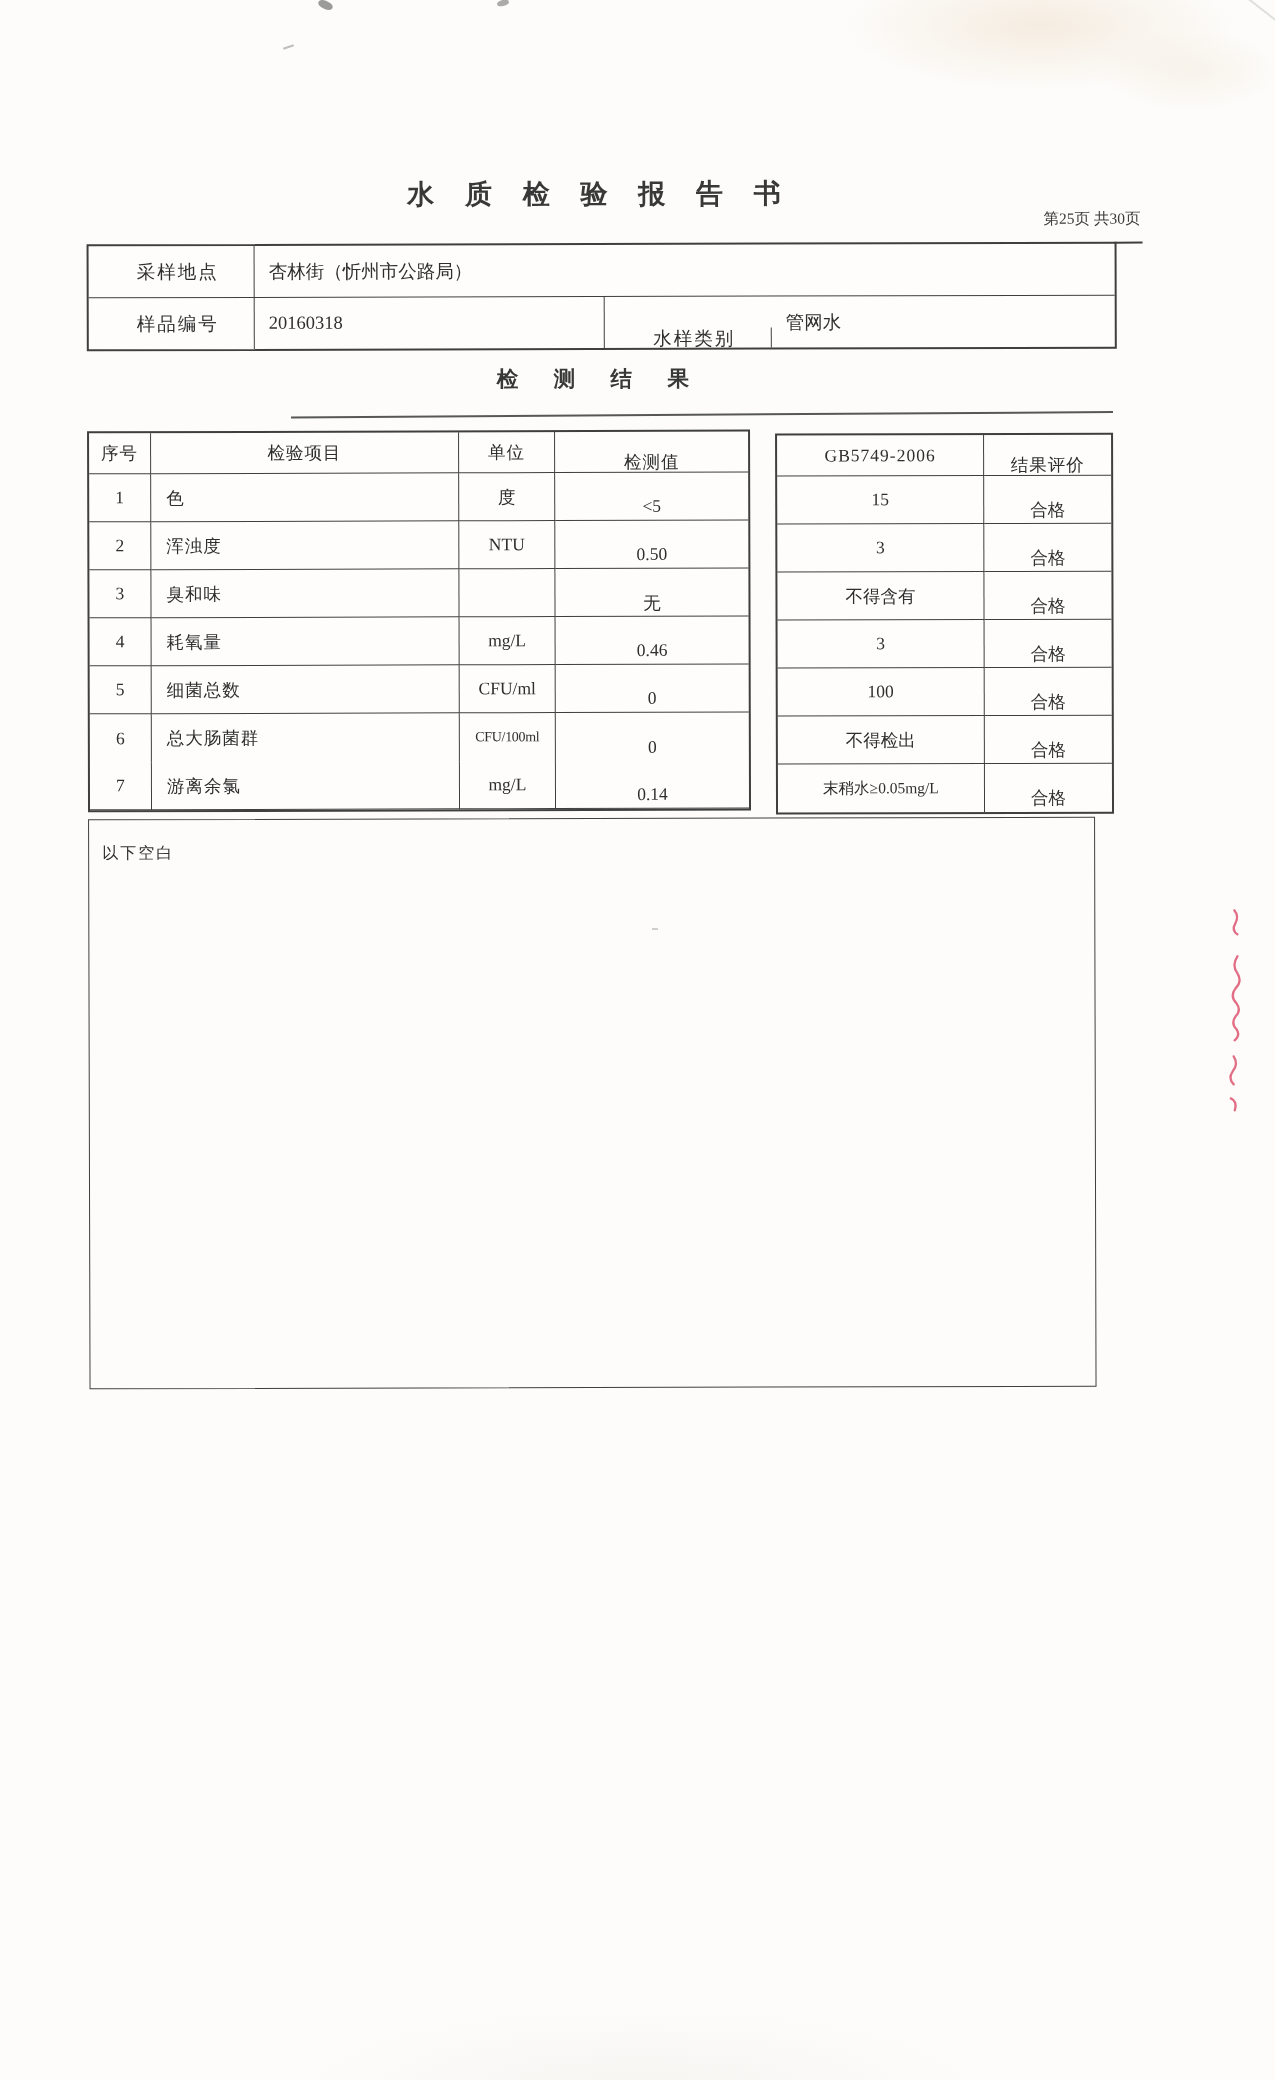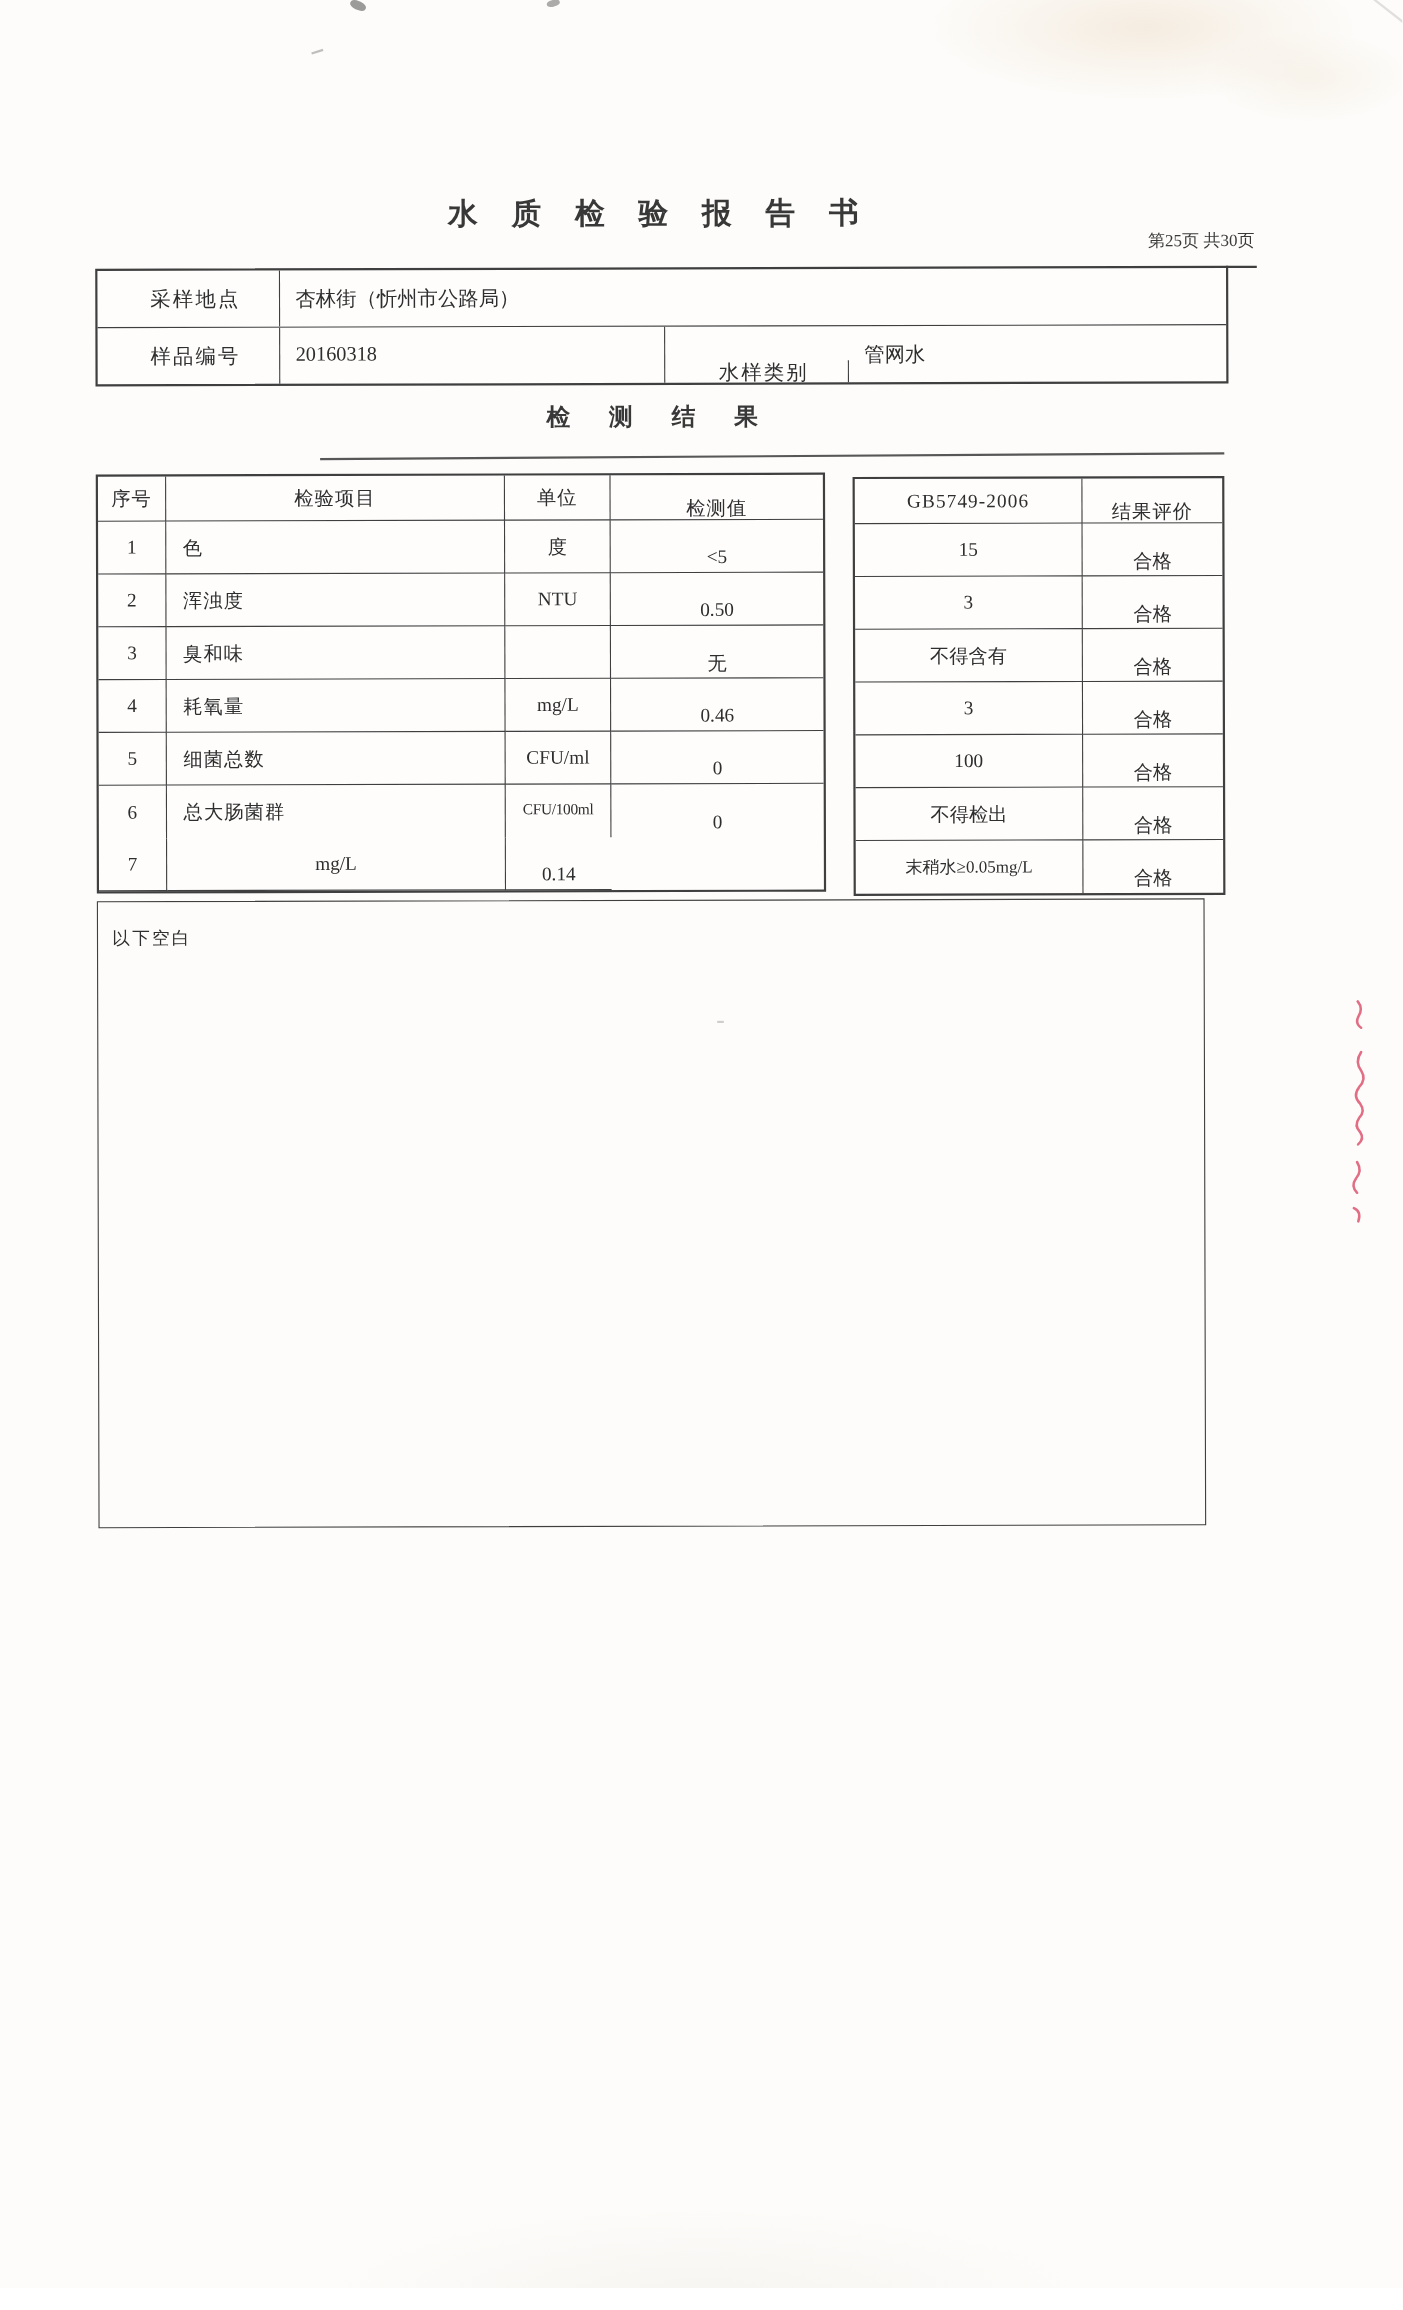--- a/index.html
+++ b/index.html
@@ -148,20 +148,21 @@
       <div class="c item">细菌总数</div>
       <div class="c">CFU/ml</div>
       <div class="c lc">0</div>
 
       <div class="c lr">6</div>
       <div class="c item lr">总大肠菌群</div>
       <div class="c cond lr">CFU/100ml</div>
       <div class="c lc lr">0</div>
 
       <div class="c lr" style="border-bottom:1px solid #3f3f3f">7</div>
+      <div class="c item" style="border-bottom:1px solid #3f3f3f">游离余氯</div>
       <div class="c" style="border-bottom:1px solid #3f3f3f">mg/L</div>
       <div class="c lc" style="border-bottom:1px solid #3f3f3f">0.14</div>
     </div>
 
     <div class="rt rt-right">
       <div class="c hd">GB5749-2006</div>
       <div class="c hd lc">结果评价</div>
 
       <div class="c">15</div>
       <div class="c lc">合格</div>

